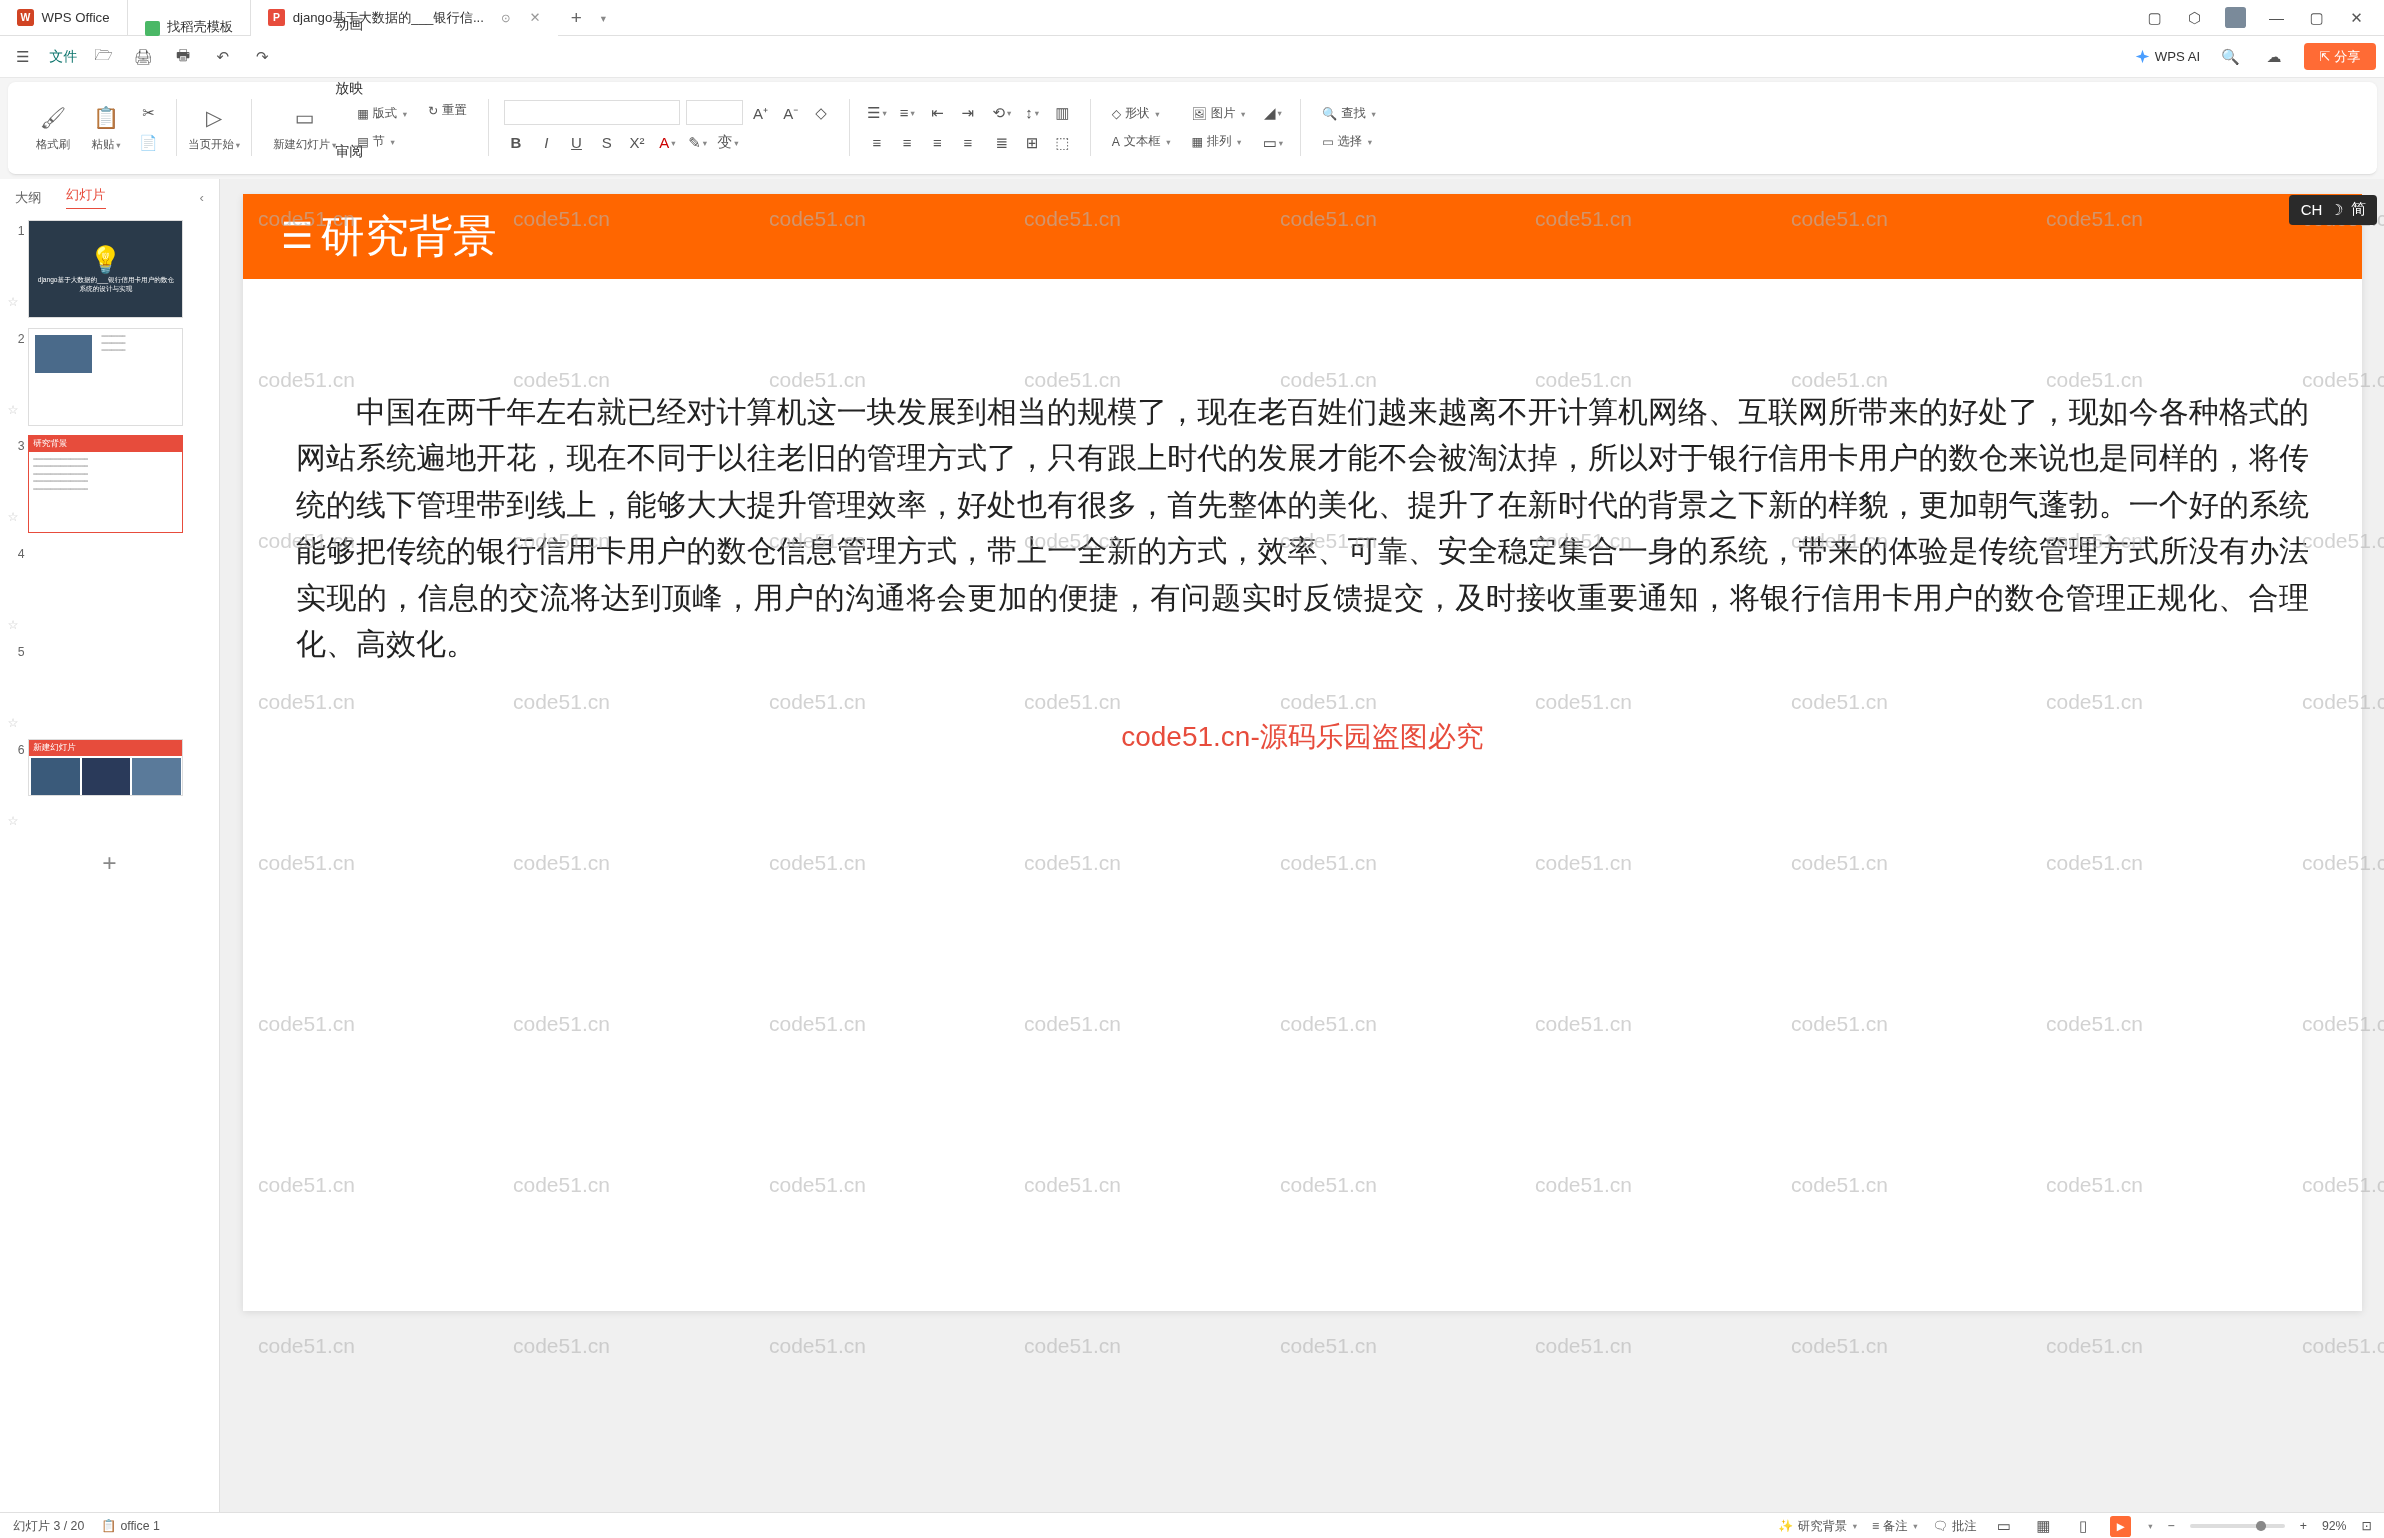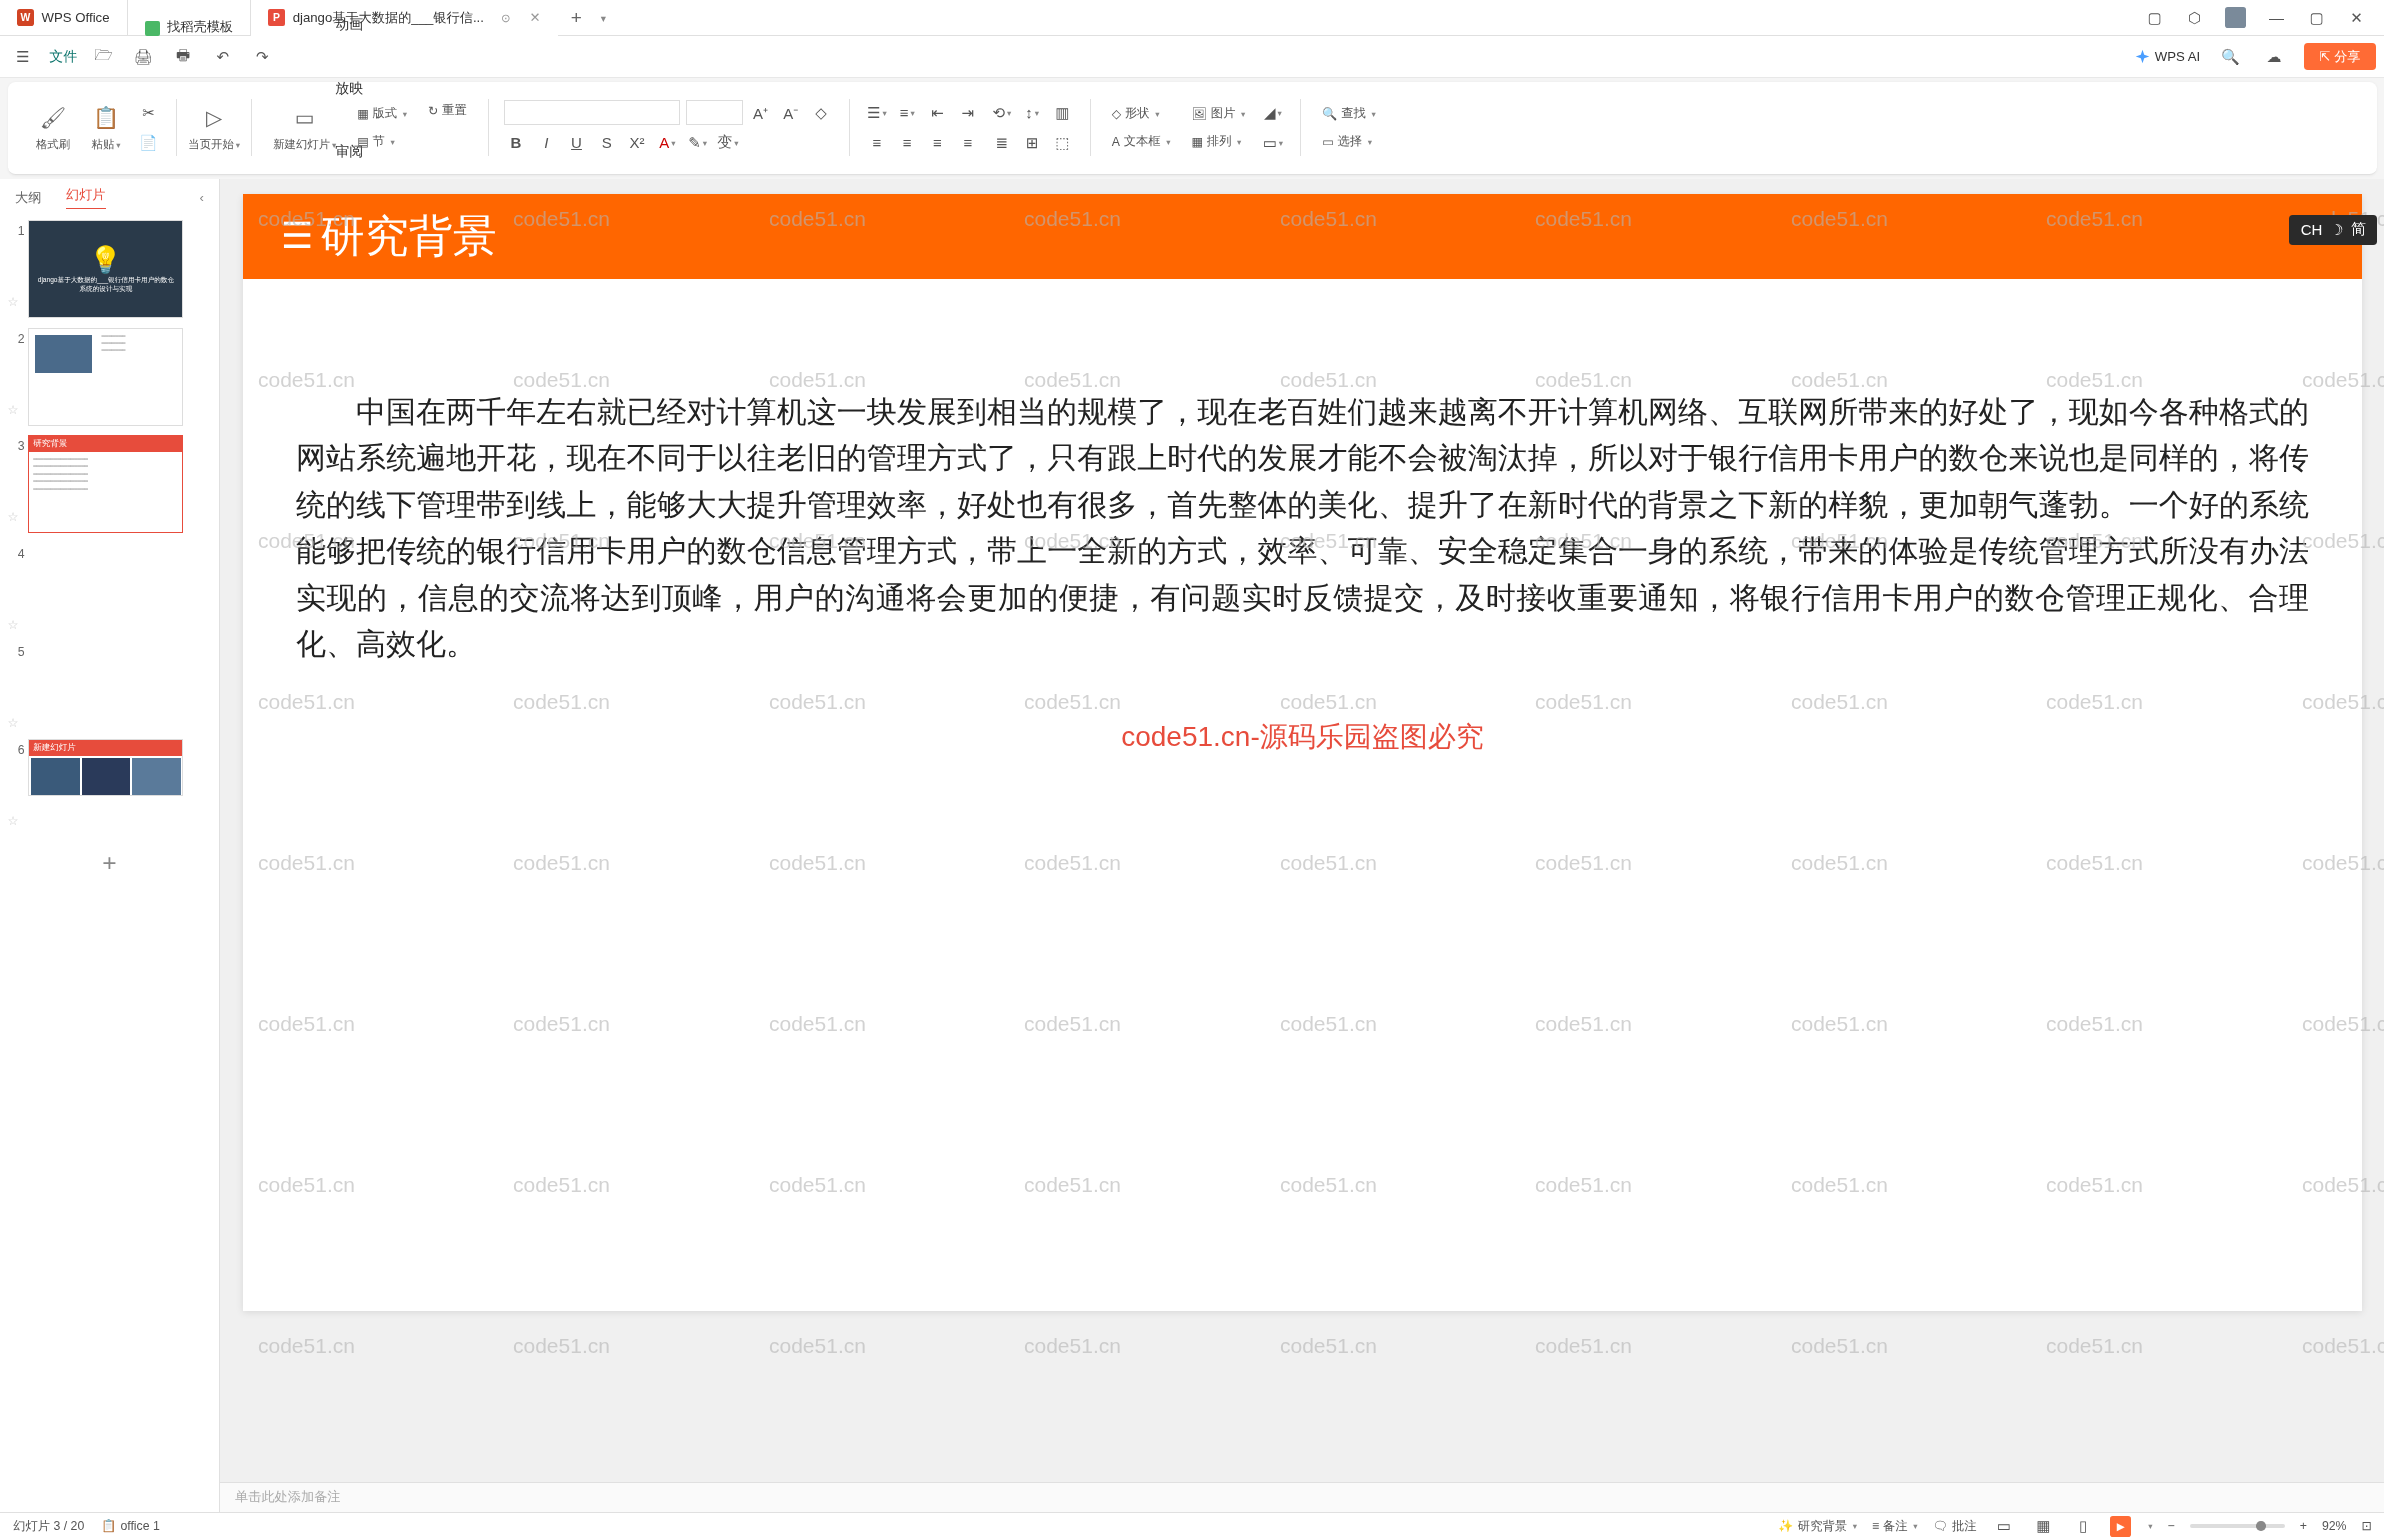--- a/index.html
+++ b/index.html
@@ -73,21 +73,21 @@
 
 .canvas-area { flex: 1; background: #f0f0f0; position: relative; display: flex; flex-direction: column; }
 .canvas-scroll { flex: 1; position: relative; overflow: hidden; }
 .slide { position: absolute; left: 23px; top: 15px; right: 23px; height: 1117px; background: #fff; box-shadow: 0 1.9px 7.6px rgba(0,0,0,0.1); }
 .slide-header { background: #ff6600; color: #fff; padding: 13.2px 38px; display: flex; align-items: center; gap: 15px; }
 .slide-header-icon { font-size: 36px; letter-spacing: -7.6px; }
 .slide-header-title { font-size: 44px; font-weight: 500; }
 .slide-body { padding: 110px 53px 38px 53px; }
 .slide-text { font-size: 30px; line-height: 1.55; color: #222; text-align: justify; text-indent: 2em; }
 .watermark-red { position: absolute; color: #e74c3c; font-size: 28px; font-weight: 500; pointer-events: none; left: 50%; transform: translateX(-50%); top: 524px; }
-.ime-indicator { position: absolute; right: 7.6px; top: 36px; background: #2a2a2a; color: #fff; padding: 5.7px 11.4px; border-radius: 3.8px; font-size: 15px; display: flex; align-items: center; gap: 7.6px; justify-content: space-between; }
+.ime-indicator { position: absolute; right: 7.6px; top: 16px; background: #2a2a2a; color: #fff; padding: 5.7px 11.4px; border-radius: 3.8px; font-size: 15px; display: flex; align-items: center; gap: 7.6px; justify-content: space-between; }
 
 
 .notes { height: 30px; background: #fafafa; border-top: 0.9px solid #e0e0e0; padding: 5.7px 15px; font-size: 13.2px; color: #aaa; }
 
 
 .statusbar { height: 28px; background: #fff; border-top: 0.9px solid #e0e0e0; display: flex; align-items: center; padding: 0 13.2px; font-size: 12.3px; color: #555; gap: 17px; }
 .statusbar-right { margin-left: auto; display: flex; align-items: center; gap: 15px; }
 .status-btn { display: flex; align-items: center; gap: 3.8px; }
 .zoom-slider { width: 95px; height: 3.8px; background: #ddd; position: relative; border-radius: 1.9px; }
 .zoom-handle { position: absolute; width: 9.5px; height: 9.5px; background: #888; border-radius: 50%; top: -2.8px; left: 70%; }
@@ -473,21 +473,20 @@
           <span style="left: 1571px; top: 1155px;">code51.cn</span>
           <span style="left: 1826px; top: 1155px;">code51.cn</span>
           <span style="left: 2082px; top: 1155px;">code51.cn</span>
         </div>
       <div class="ime-indicator">
         <span>CH</span>
         <span>☽</span>
         <span>简</span>
       </div>
     </div>
-    <div class="notes">单击此处添加备注</div>
   </div>
 </div>
 
 <div class="statusbar">
   <span>幻灯片 3 / 20</span>
   <span class="status-btn">
       <span>📋</span>
       <span>office 1</span>
     </span>
   <div class="statusbar-right">

